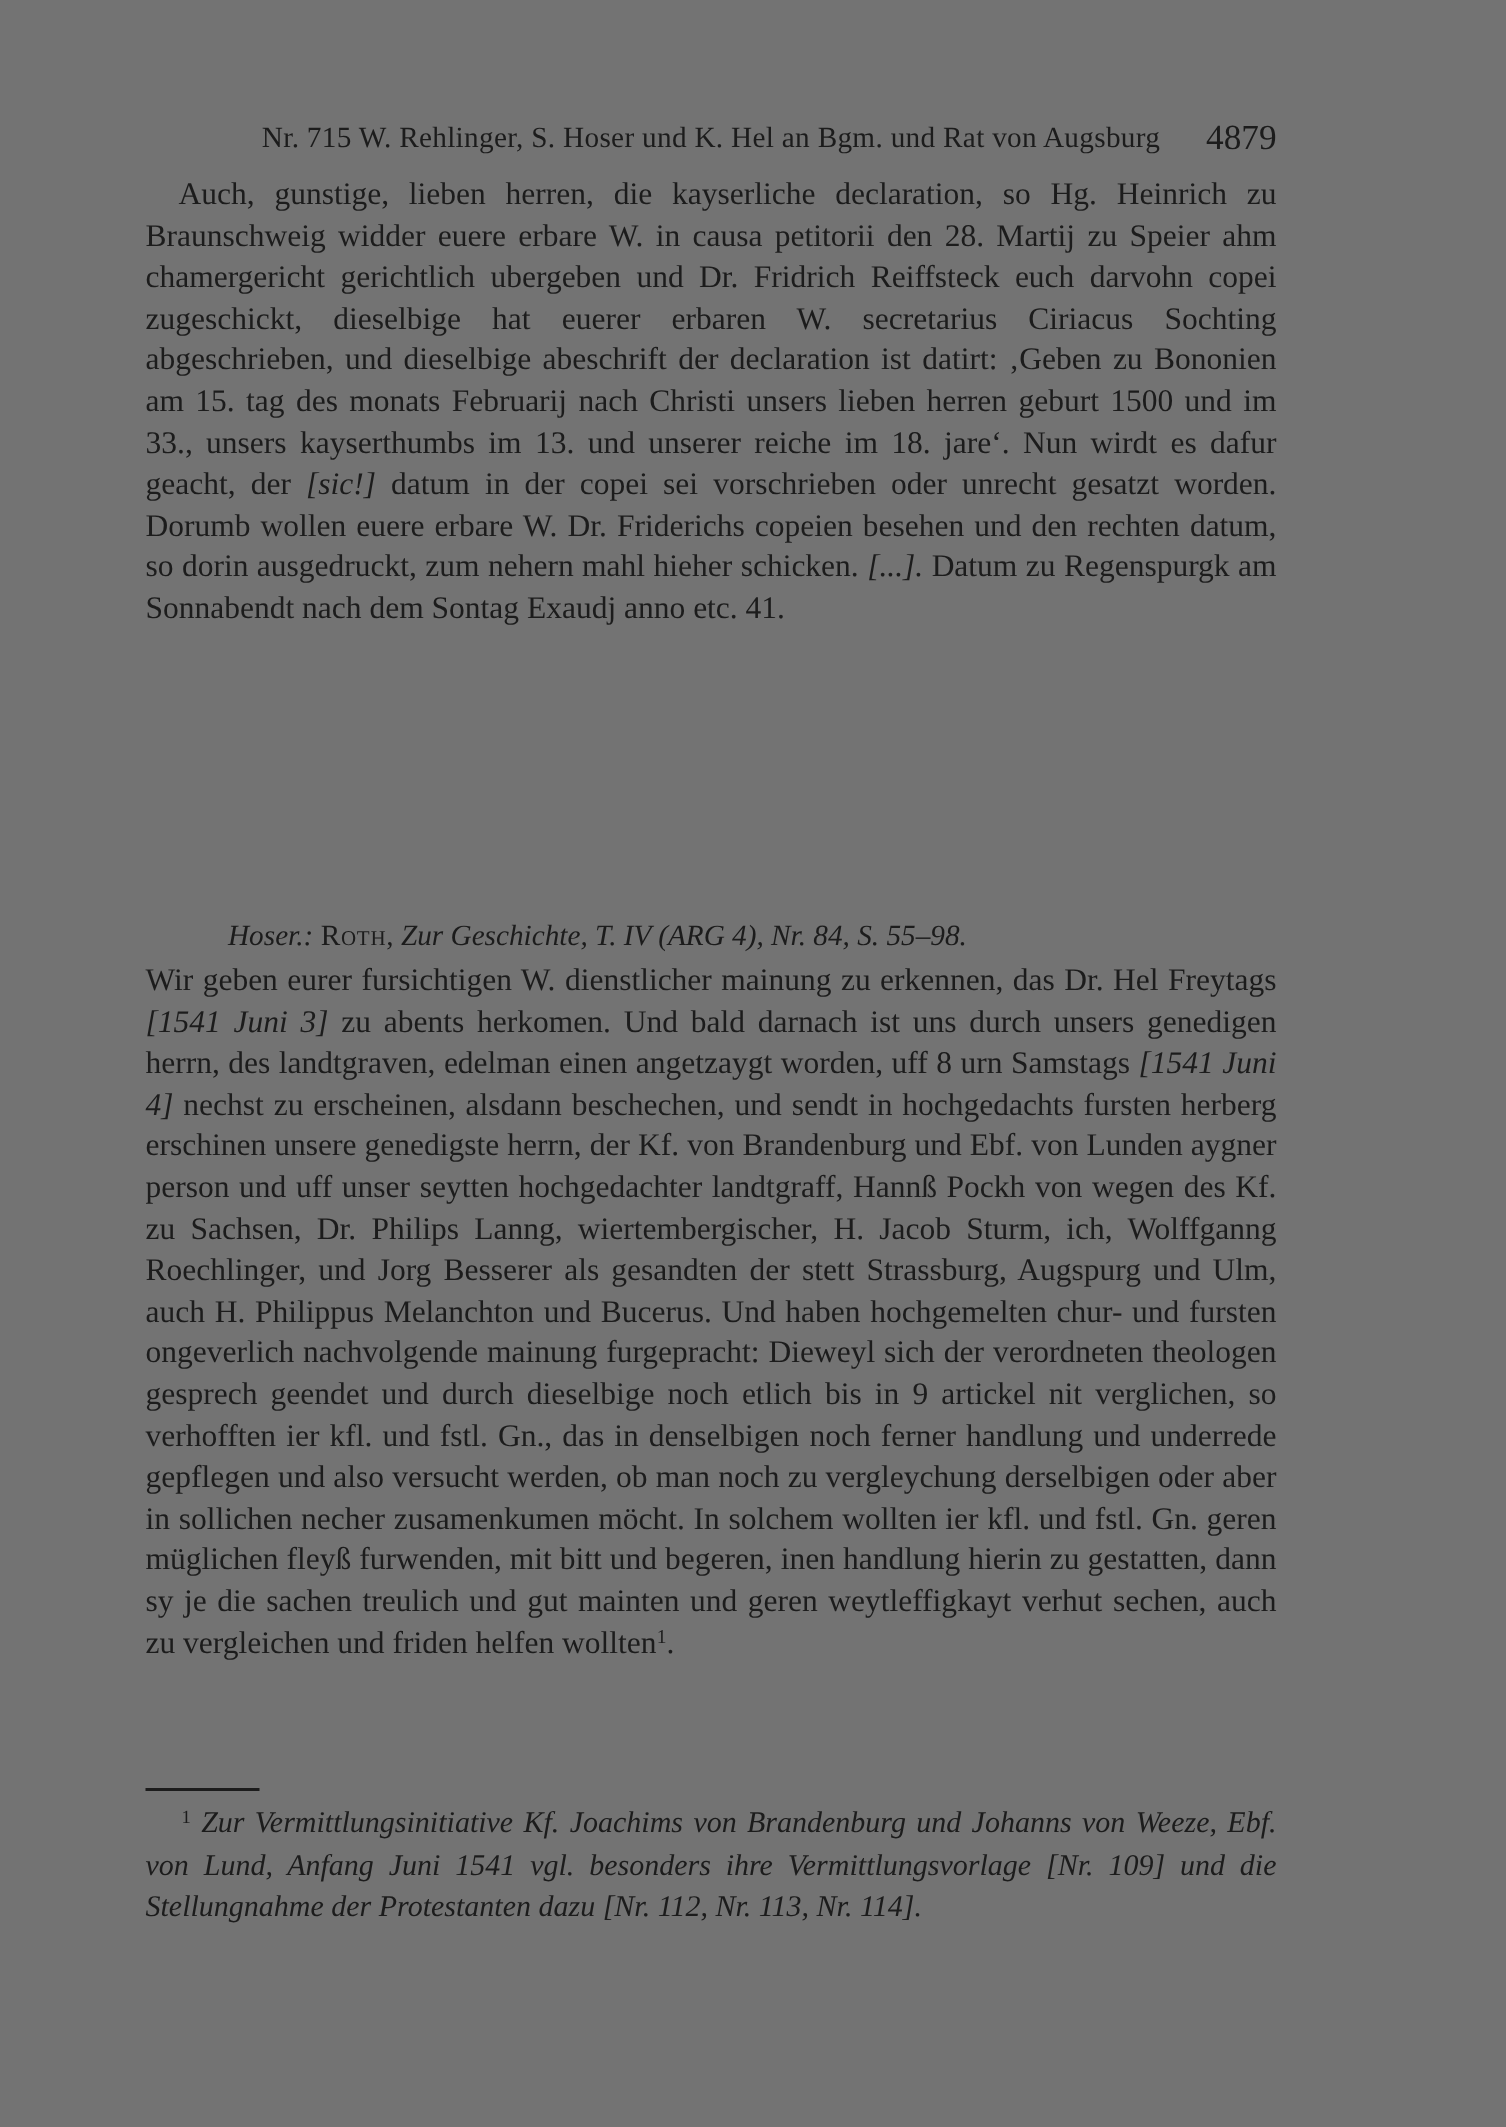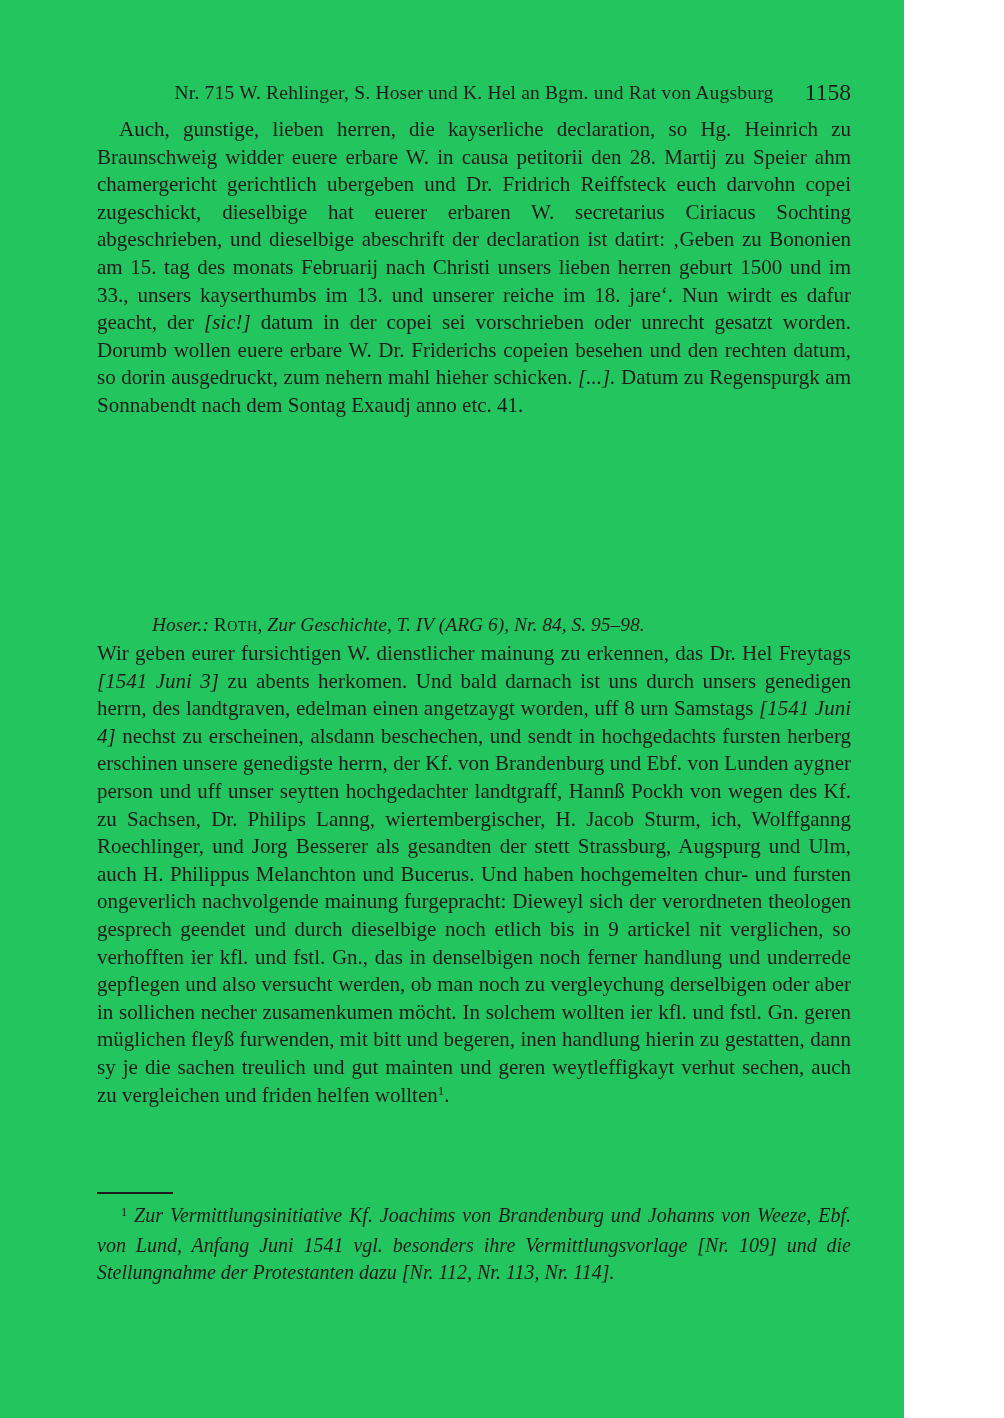--- a/index.html
+++ b/index.html
@@ -2,27 +2,26 @@
 <html><head>
 <meta charset="utf-8">
 <style>
   html, body {
     margin: 0;
     padding: 0;
     background: #ffffff;
   }
   .page {
     position: relative;
-    width: 884px;
+    width: 1004px;
     height: 1418px;
-    background: #22c55e;
+    background: #737373;
     overflow: hidden;
     font-family: "Liberation Serif", serif;
     color: #1c1c1c;
-    padding-left: 20px;
   }
   .col {
     position: absolute;
     left: 97px;
     width: 754px;
   }
 
   
   .running-header {
     top: 80px;
@@ -117,28 +116,28 @@
     font-style: normal;
   }
 </style>
 </head>
 <body>
 
 <div class="page">
 
   <div class="col running-header">
     <span class="running-title">Nr. 715 W. Rehlinger, S. Hoser und K. Hel an Bgm. und Rat von Augsburg</span>
-    <span class="page-number">1158</span>
+    <span class="page-number">4879</span>
   </div>
 
   <div class="col para para-prev"><span class="seg-r">Auch, gunstige, lieben herren, die kayserliche declaration, so Hg. Heinrich zu Braunschweig widder euere erbare W. in causa petitorii den 28. Martij zu Speier ahm chamergericht gerichtlich ubergeben und Dr. Fridrich Reiffsteck euch darvohn copei zugeschickt, dieselbige hat euerer erbaren W. secretarius Ciriacus Sochting abgeschrieben, und dieselbige abeschrift der declaration ist datirt: ‚Geben zu Bononien am 15. tag des monats Februarij nach Christi unsers lieben herren geburt 1500 und im 33., unsers kayserthumbs im 13. und unserer reiche im 18. jare‘. Nun wirdt es dafur geacht, der </span><span class="seg-i">[sic!]</span><span class="seg-r"> datum in der copei sei vorschrieben oder unrecht gesatzt worden. Dorumb wollen euere erbare W. Dr. Friderichs copeien besehen und den rechten datum, so dorin ausgedruckt, zum nehern mahl hieher schicken. </span><span class="seg-i">[...].</span><span class="seg-r"> Datum zu Regenspurgk am Sonnabendt nach dem Sontag Exaudj anno etc. 41.</span></div>
 
 
 
-  <div class="col note note-excerpt"><span class="seg-i">Hoser.: </span><span class="seg-sc">Roth</span><span class="seg-r">,</span><span class="seg-i"> Zur Geschichte, T. IV (ARG 6), Nr. 84, S. 95–98.</span></div>
+  <div class="col note note-excerpt"><span class="seg-i">Hoser.: </span><span class="seg-sc">Roth</span><span class="seg-r">,</span><span class="seg-i"> Zur Geschichte, T. IV (ARG 4), Nr. 84, S. 55–98.</span></div>
 
   <div class="col para para-main"><span class="seg-r">Wir geben eurer fursichtigen W. dienstlicher mainung zu erkennen, das Dr. Hel Freytags </span><span class="seg-i">[1541 Juni 3]</span><span class="seg-r"> zu abents herkomen. Und bald darnach ist uns durch unsers genedigen herrn, des landtgraven, edelman einen angetzaygt worden, uff 8 urn Samstags </span><span class="seg-i">[1541 Juni 4]</span><span class="seg-r"> nechst zu erscheinen, alsdann beschechen, und sendt in hochgedachts fursten herberg erschinen unsere genedigste herrn, der Kf. von Brandenburg und Ebf. von Lunden aygner person und uff unser seytten hochgedachter landtgraff, Hannß Pockh von wegen des Kf. zu Sachsen, Dr. Philips Lanng, wiertembergischer, H. Jacob Sturm, ich, Wolffganng Roechlinger, und Jorg Besserer als gesandten der stett Strassburg, Augspurg und Ulm, auch H. Philippus Melanchton und Bucerus. Und haben hochgemelten chur- und fursten ongeverlich nachvolgende mainung furgepracht: Dieweyl sich der verordneten theologen gesprech geendet und durch dieselbige noch etlich bis in 9 artickel nit verglichen, so verhofften ier kfl. und fstl. Gn., das in denselbigen noch ferner handlung und underrede gepflegen und also versucht werden, ob man noch zu vergleychung derselbigen oder aber in sollichen necher zusamenkumen möcht. In solchem wollten ier kfl. und fstl. Gn. geren müglichen fleyß furwenden, mit bitt und begeren, inen handlung hierin zu gestatten, dann sy je die sachen treulich und gut mainten und geren weytleffigkayt verhut sechen, auch zu vergleichen und friden helfen wollten</span><span class="seg-sup">1</span><span class="seg-r">.</span></div>
 
   <div class="footnote-rule"></div>
 
   <div class="col footnote"><span class="seg-sup">1</span><span class="seg-i">  Zur Vermittlungsinitiative Kf. Joachims von Brandenburg und Johanns von Weeze, Ebf. von Lund, Anfang Juni 1541 vgl. besonders ihre Vermittlungsvorlage [Nr. 109] und die Stellungnahme der Protestanten dazu [Nr. 112, Nr. 113, Nr. 114].</span></div>
 
 </div>
 
 </body></html>

